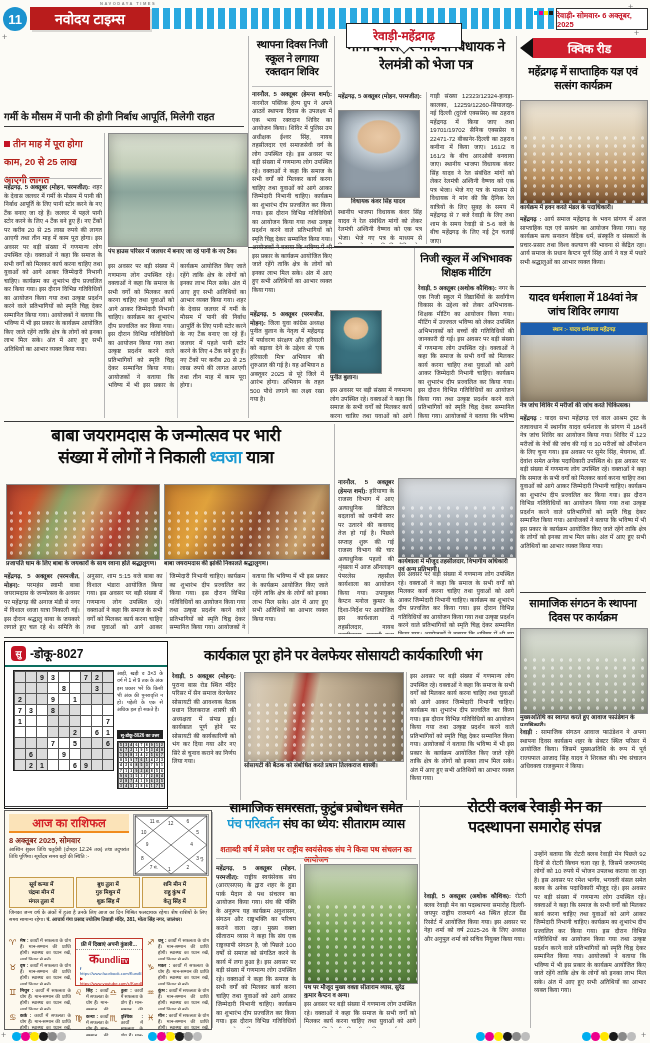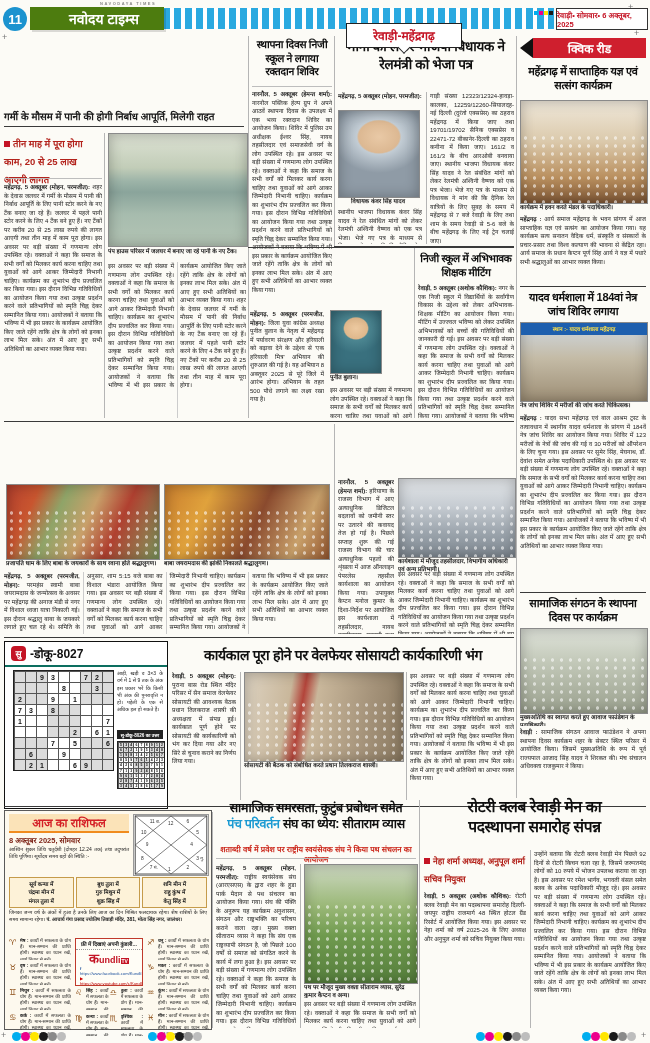--- a/index.html
+++ b/index.html
@@ -1,21 +1,21 @@
 <!DOCTYPE html>
 <html><head>
 <meta charset="utf-8">
 <style>
   html,body{margin:0;padding:0;}
   body{font-family:"Liberation Sans","DejaVu Sans",sans-serif;background:#e8e8e8;}
   .page{position:relative;width:650px;height:1043px;background:#fcfbf6;overflow:hidden;margin:0 auto;color:#1a1a1a;}
   .abs{position:absolute;}
   
   .pageno{border-radius:50%;background:#1c93cf;color:#fff;font-weight:800;font-size:13px;display:flex;align-items:center;justify-content:center;}
-  .brand-box{background:#4d7c0f;color:#fff;font-weight:800;font-size:14px;display:flex;align-items:center;justify-content:center;box-shadow:2px 2px 0 #00000022;padding-left:14px;}
+  .brand-box{background:#b91c1c;color:#fff;font-weight:800;font-size:14px;display:flex;align-items:center;justify-content:center;box-shadow:2px 2px 0 #00000022;}
   .brand-box::before{content:"";position:absolute;left:-7px;top:-3px;width:14px;height:14px;background:#111;transform:skewX(-12deg);z-index:-1;}
   .brand-en{font-size:4px;color:#8a8a8a;letter-spacing:1.5px;font-weight:700;}
   .stripes{background:repeating-linear-gradient(90deg,#2aa9e0 0 7px,#ffffff 7px 11px);}
   .edition-tab{background:#fff;border:1px solid #222;color:#c41425;font-weight:800;font-size:12px;display:flex;align-items:center;justify-content:center;z-index:3;}
   .edition-tab::after{content:"";position:absolute;left:50%;bottom:-5px;width:8px;height:8px;background:#fff;border-right:1px solid #222;border-bottom:1px solid #222;transform:translateX(-50%) rotate(45deg);}
   .date-box{background:#fff;border:1px solid #333;color:#c41425;font-weight:700;font-size:7.5px;display:flex;align-items:center;justify-content:center;z-index:3;}
   .chip{width:4px;height:4px;display:inline-block;margin-right:1px;}
   .cross{color:#777;font-size:9px;font-weight:400;}
   
   .hd{font-weight:800;color:#0f0f0f;letter-spacing:-0.3px;line-height:1.3;}
@@ -172,20 +172,24 @@
   <div class="abs cap" style="left:330px;top:374px;width:50px;">पुनीत बुलान।</div>
   <div class="abs bt" style="left:330px;top:386px;width:82px;height:32px;"><span>इस अवसर पर बड़ी संख्या में गणमान्य लोग उपस्थित रहे। वक्ताओं ने कहा कि समाज के सभी वर्गों को मिलकर कार्य करना चाहिए तथा युवाओं को आगे आकर जिम्मेदारी निभानी चाहिए। कार्यक्रम का शुभारंभ दीप प्रज्वलित कर किया गया। इस दौरान विभिन्न गतिविधियों का आयोजन किया गया तथा उत्कृष्ट प्रदर्शन करने वाले प्रतिभागियों को स्मृति चिह्न देकर सम्मानित किया गया। आयोजकों ने बताया कि भविष्य में भी इस प्रकार के कार्यक्रम आयोजित किए जाते रहेंगे ताकि क्षेत्र के लोगों को इनका लाभ मिल सके। अंत में आए हुए सभी अतिथियों का आभार व्यक्त किया गया।</span></div>
 
   <div class="abs vr" style="left:414px;top:248px;height:170px;"></div>
   <div class="abs hd center" style="left:418px;top:252px;width:96px;font-size:10.5px;">निजी स्कूल में अभिभावक शिक्षक मीटिंग</div>
   <div class="abs bt" style="left:418px;top:284px;width:96px;height:134px;">
     <span class="dl">रेवाड़ी, 5 अक्तूबर (अशोक कौशिक):</span> <span>नगर के एक निजी स्कूल में विद्यार्थियों के सर्वांगीण विकास के उद्देश्य को लेकर अभिभावक-शिक्षक मीटिंग का आयोजन किया गया। मीटिंग में उज्ज्वल भविष्य को लेकर उपस्थित अभिभावकों को बच्चों की गतिविधियों की जानकारी दी गई।</span> <span>इस अवसर पर बड़ी संख्या में गणमान्य लोग उपस्थित रहे। वक्ताओं ने कहा कि समाज के सभी वर्गों को मिलकर कार्य करना चाहिए तथा युवाओं को आगे आकर जिम्मेदारी निभानी चाहिए। कार्यक्रम का शुभारंभ दीप प्रज्वलित कर किया गया। इस दौरान विभिन्न गतिविधियों का आयोजन किया गया तथा उत्कृष्ट प्रदर्शन करने वाले प्रतिभागियों को स्मृति चिह्न देकर सम्मानित किया गया। आयोजकों ने बताया कि भविष्य में भी इस प्रकार के कार्यक्रम आयोजित किए जाते रहेंगे ताकि क्षेत्र के लोगों को इनका लाभ मिल सके। अंत में आए हुए सभी अतिथियों का आभार व्यक्त किया गया।</span>
   </div>
   <div class="abs hr" style="left:4px;top:421px;width:510px;"></div>
 
+  <div class="abs hd center" style="left:4px;top:425px;width:324px;font-size:17px;">
+    <span>बाबा जयरामदास के जन्मोत्सव पर भारी</span><br>
+    <span>संख्या में लोगों ने निकाली </span><span class="blue">ध्वजा</span><span> यात्रा</span>
+  </div>
   <div class="ph ph-yatra1 crowd" style="left:6px;top:484px;width:152px;height:74px;"></div>
   <div class="ph ph-yatra2 crowd" style="left:164px;top:484px;width:164px;height:74px;"></div>
   <div class="abs cap" style="left:6px;top:560px;width:152px;">प्रजापति धाम के लिए बाबा के जयकारों के साथ रवाना होते श्रद्धालुगण।</div>
   <div class="abs cap" style="left:164px;top:560px;width:164px;">बाबा जयरामदास की झांकी निकालते श्रद्धालुगण।</div>
   <div class="abs bt cols4" style="left:4px;top:572px;width:324px;height:62px;">
     <span class="dl">महेंद्रगढ़, 5 अक्तूबर (परमजीत, मोहन):</span> <span>परमहंस स्वामी बाबा जयरामदास के जन्मोत्सव के अवसर पर महेंद्रगढ़ की अनाज मंडी से नगर में विशाल ध्वजा यात्रा निकाली गई। इस दौरान श्रद्धालु बाबा के जयकारे लगाते हुए चल रहे थे। समिति के अनुसार, शाम 5:15 बजे बाबा का विशाल भंडारा आयोजित किया गया।</span> <span>इस अवसर पर बड़ी संख्या में गणमान्य लोग उपस्थित रहे। वक्ताओं ने कहा कि समाज के सभी वर्गों को मिलकर कार्य करना चाहिए तथा युवाओं को आगे आकर जिम्मेदारी निभानी चाहिए। कार्यक्रम का शुभारंभ दीप प्रज्वलित कर किया गया। इस दौरान विभिन्न गतिविधियों का आयोजन किया गया तथा उत्कृष्ट प्रदर्शन करने वाले प्रतिभागियों को स्मृति चिह्न देकर सम्मानित किया गया। आयोजकों ने बताया कि भविष्य में भी इस प्रकार के कार्यक्रम आयोजित किए जाते रहेंगे ताकि क्षेत्र के लोगों को इनका लाभ मिल सके। अंत में आए हुए सभी अतिथियों का आभार व्यक्त किया गया।</span>
   </div>
 
   <div class="abs vr" style="left:334px;top:424px;height:210px;"></div>
   <div class="abs bt" style="left:338px;top:478px;width:56px;height:156px;">
@@ -495,23 +499,20 @@
   <div class="abs vr" style="left:300px;top:864px;height:164px;"></div>
   <div class="ph ph-march crowd" style="left:304px;top:864px;width:112px;height:118px;"></div>
   <div class="abs cap" style="left:304px;top:984px;width:112px;height:14px;">पथ पर मौजूद मुख्य वक्ता सीताराम व्यास, सुरेंद्र कुमार कैप्टन व अन्य।</div>
   <div class="abs bt" style="left:304px;top:1000px;width:112px;height:28px;"><span>इस अवसर पर बड़ी संख्या में गणमान्य लोग उपस्थित रहे। वक्ताओं ने कहा कि समाज के सभी वर्गों को मिलकर कार्य करना चाहिए तथा युवाओं को आगे आकर जिम्मेदारी निभानी चाहिए। कार्यक्रम का शुभारंभ दीप प्रज्वलित कर किया गया। इस दौरान विभिन्न गतिविधियों का आयोजन किया गया तथा उत्कृष्ट प्रदर्शन करने वाले प्रतिभागियों को स्मृति चिह्न देकर सम्मानित किया गया। आयोजकों ने बताया कि भविष्य में भी इस प्रकार के कार्यक्रम आयोजित किए जाते रहेंगे ताकि क्षेत्र के लोगों को इनका लाभ मिल सके। अंत में आए हुए सभी अतिथियों का आभार व्यक्त किया गया।</span></div>
 
   <div class="abs vr" style="left:419px;top:800px;height:228px;"></div>
   <div class="abs hd center" style="left:423px;top:797px;width:223px;font-size:15.5px;">
     <span>रोटरी क्लब रेवाड़ी मेन का</span><br>
     <span>पदस्थापना समारोह संपन्न</span>
   </div>
-  <div class="abs" style="left:424px;top:850px;width:102px;">
-    <span class="bullet-sq"></span><span class="hl-text" style="font-size:8.5px;">नेहा शर्मा अध्यक्ष, अनुपूल शर्मा सचिव नियुक्त</span>
-  </div>
   <div class="abs bt" style="left:424px;top:892px;width:102px;height:136px;">
     <span class="dl">रेवाड़ी, 5 अक्तूबर (अशोक कौशिक):</span> <span>रोटरी क्लब रेवाड़ी मेन का पदस्थापना समारोह दिल्ली-जयपुर राष्ट्रीय राजमार्ग 48 स्थित होटल ग्रैंड रिसोर्ट में आयोजित किया गया। इस अवसर पर नेहा शर्मा को वर्ष 2025-26 के लिए अध्यक्ष और अनुपूल शर्मा को सचिव नियुक्त किया गया।</span>
   </div>
   <div class="abs vr" style="left:530px;top:850px;height:178px;"></div>
   <div class="abs bt" style="left:534px;top:850px;width:112px;height:178px;">
     <span>उन्होंने बताया कि रोटरी क्लब रेवाड़ी मेन पिछले 92 दिनों से रोटरी किचन चला रहा है, जिसमें जरूरतमंद लोगों को 10 रुपये में भोजन उपलब्ध कराया जा रहा है। इस अवसर पर रमेश भार्गव, भगवती बंसल समेत क्लब के अनेक पदाधिकारी मौजूद रहे।</span> <span>इस अवसर पर बड़ी संख्या में गणमान्य लोग उपस्थित रहे। वक्ताओं ने कहा कि समाज के सभी वर्गों को मिलकर कार्य करना चाहिए तथा युवाओं को आगे आकर जिम्मेदारी निभानी चाहिए। कार्यक्रम का शुभारंभ दीप प्रज्वलित कर किया गया। इस दौरान विभिन्न गतिविधियों का आयोजन किया गया तथा उत्कृष्ट प्रदर्शन करने वाले प्रतिभागियों को स्मृति चिह्न देकर सम्मानित किया गया। आयोजकों ने बताया कि भविष्य में भी इस प्रकार के कार्यक्रम आयोजित किए जाते रहेंगे ताकि क्षेत्र के लोगों को इनका लाभ मिल सके। अंत में आए हुए सभी अतिथियों का आभार व्यक्त किया गया।</span>
   </div>
 
   <div class="abs cross" style="left:1px;top:1030px;">+</div>
   <div class="abs cross" style="left:641px;top:1030px;">+</div>

